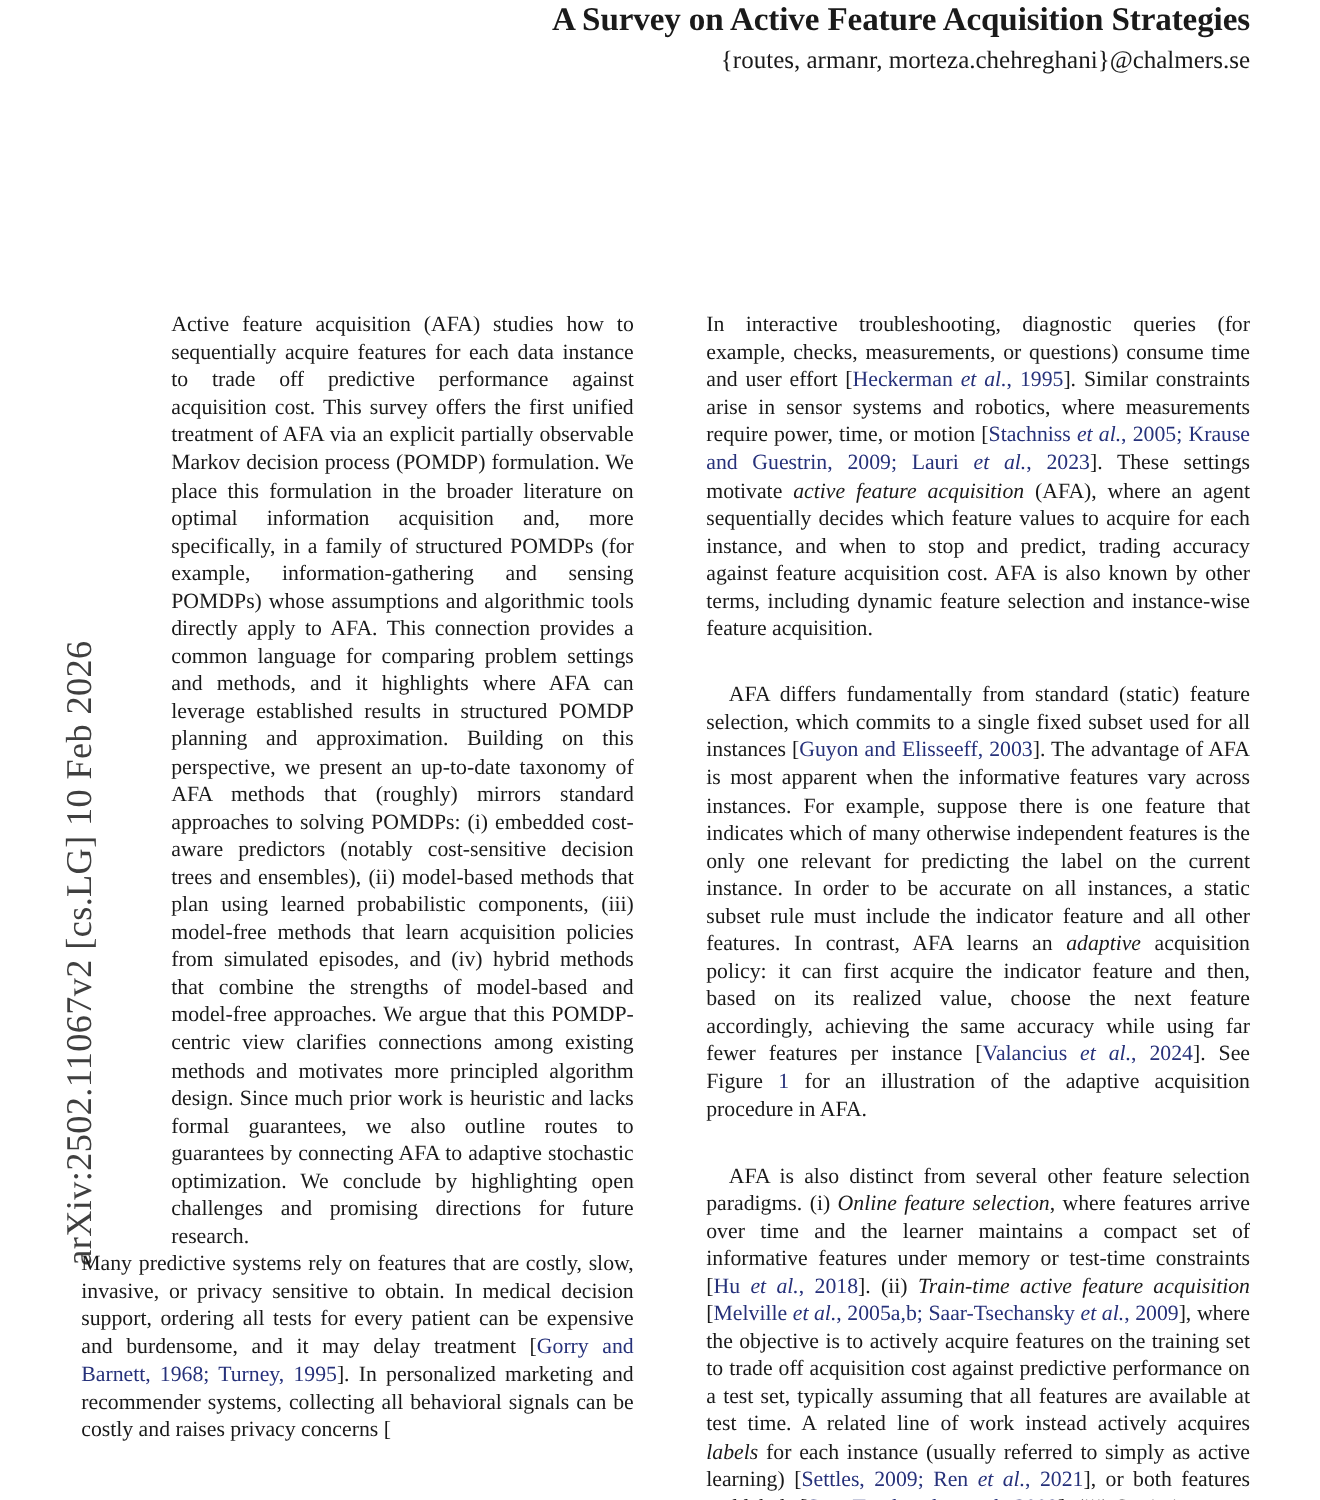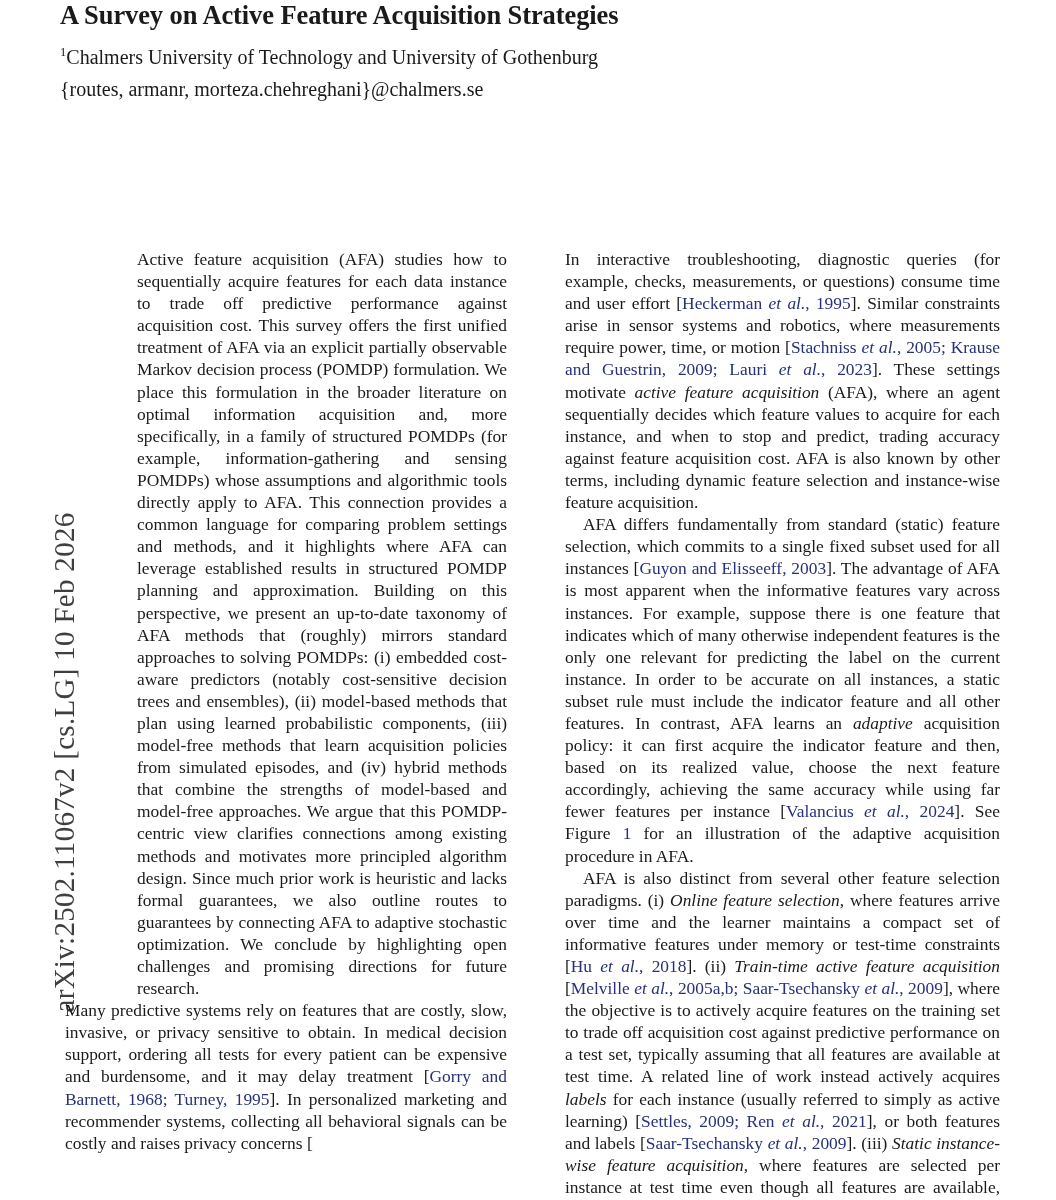--- a/index.html
+++ b/index.html
@@ -39,21 +39,21 @@
     top: 0;
     width: 1056px;
     height: 1200px;
   }
 
   #paper-head {
     position: absolute;
     left: 60px;
     top: 0px;
     width: 940px;
-    text-align: left;
+    text-align: right;
   }
 
   #title {
     font-size: 26.5px;
     font-weight: bold;
     line-height: 30px;
     letter-spacing: -0.1px;
     margin-top: 0px;
   }
 
@@ -105,39 +105,38 @@
 
   h2.section {
     font-size: 21.5px;
     font-weight: bold;
     margin: 36px 0 8px 0;
     text-align: left;
   }
   h2.section .secnum { display: inline-block; min-width: 25px; }
 
   p.para { margin: 0; text-indent: 0; }
-  p.para + p.para { text-indent: 18px; }
+  p.para + p.para { text-indent: 18px; margin-top: 31px; }
 
   .cite { color: #26317a; font-family: Liberation Serif, serif; }
   .it { font-style: italic; }
   .lnk { color: #26317a; }
 </style>
 </head>
 <body>
 
 <div id="arxiv-stamp">arXiv:2502.11067v2  [cs.LG]  10 Feb 2026</div>
 
 <div id="page">
 
   <div id="paper-head">
 
     <div id="title">A Survey on Active Feature Acquisition Strategies</div>
 
 
-    <div id="affil"><sup>1</sup><span>Chalmers University of Technology and University of Gothenburg</span></div>
 
     <div id="emails">{routes, armanr, morteza.chehreghani}@chalmers.se</div>
 
   </div>
 
   <div class="col" id="col-left">
 
     <div id="abstract-body">Active feature acquisition (AFA) studies how to sequentially acquire features for each data instance to trade off predictive performance against acquisition cost. This survey offers the first unified treatment of AFA via an explicit partially observable Markov decision process (POMDP) formulation. We place this formulation in the broader literature on optimal information acquisition and, more specifically, in a family of structured POMDPs (for example, information-gathering and sensing POMDPs) whose assumptions and algorithmic tools directly apply to AFA. This connection provides a common language for comparing problem settings and methods, and it highlights where AFA can leverage established results in structured POMDP planning and approximation. Building on this perspective, we present an up-to-date taxonomy of AFA methods that (roughly) mirrors standard approaches to solving POMDPs: (i) embedded cost-aware predictors (notably cost-sensitive decision trees and ensembles), (ii) model-based methods that plan using learned probabilistic components, (iii) model-free methods that learn acquisition policies from simulated episodes, and (iv) hybrid methods that combine the strengths of model-based and model-free approaches. We argue that this POMDP-centric view clarifies connections among existing methods and motivates more principled algorithm design. Since much prior work is heuristic and lacks formal guarantees, we also outline routes to guarantees by connecting AFA to adaptive stochastic optimization. We conclude by highlighting open challenges and promising directions for future research.</div>
 
 

